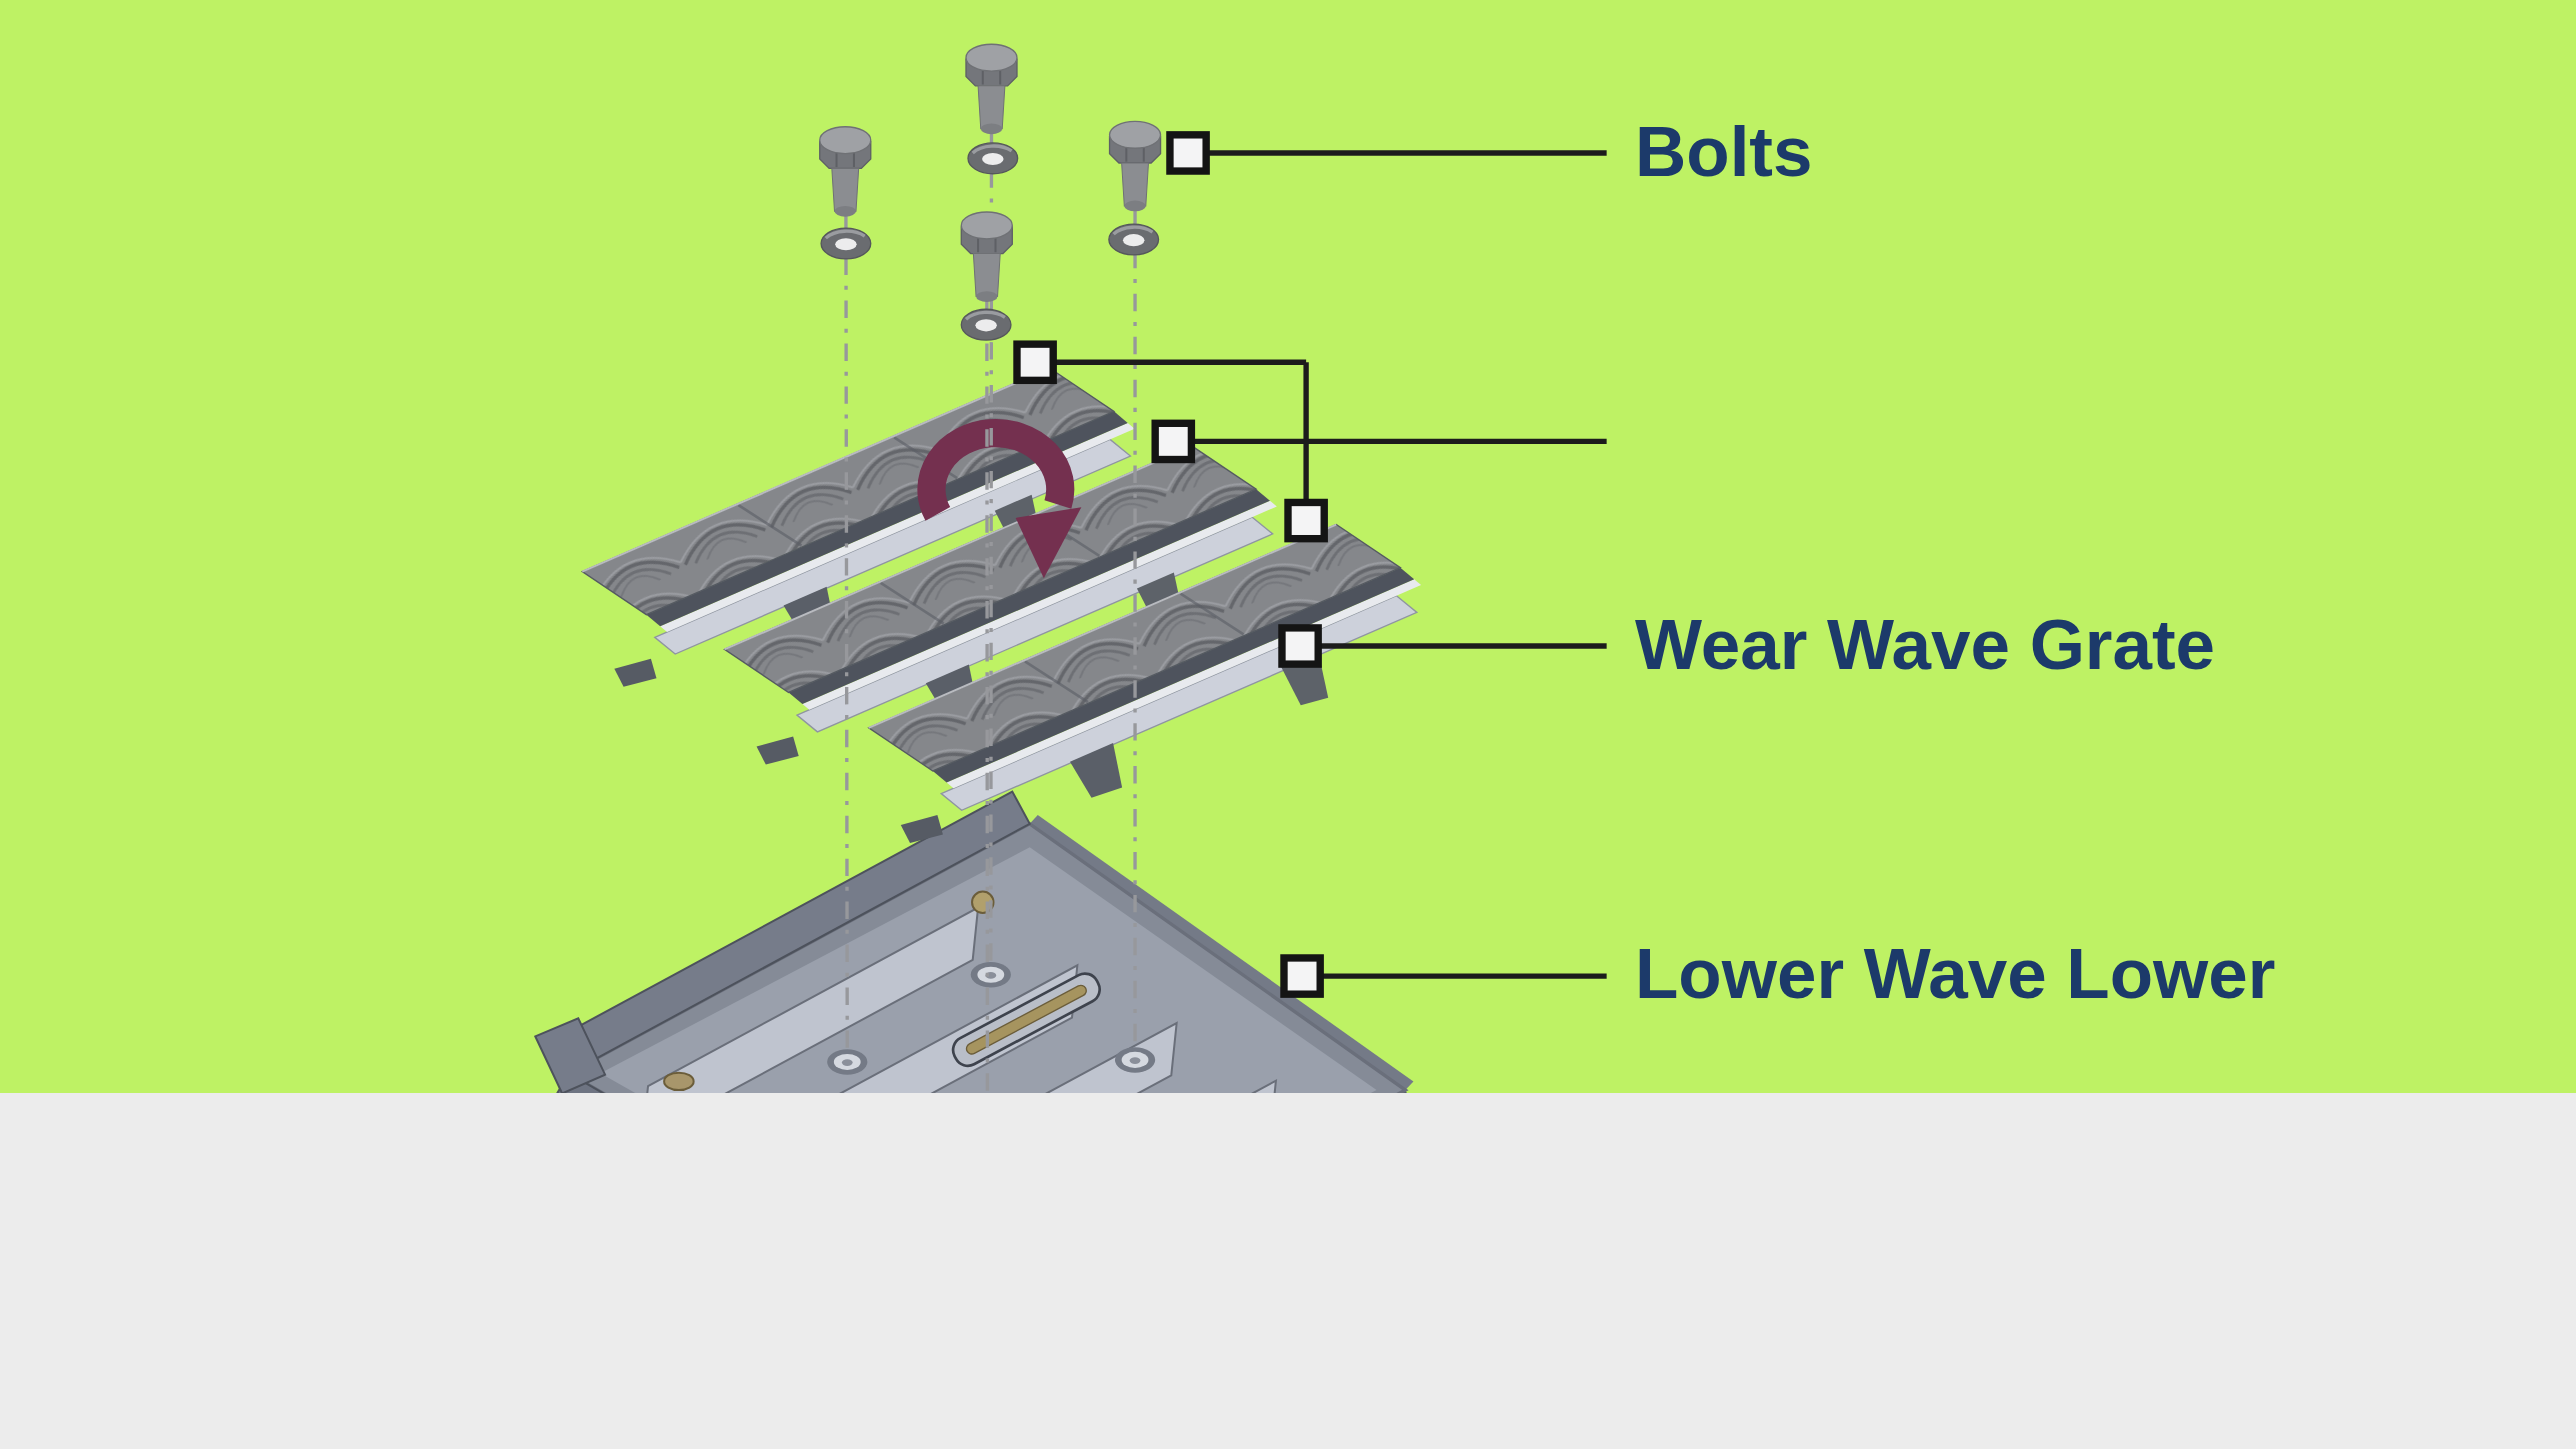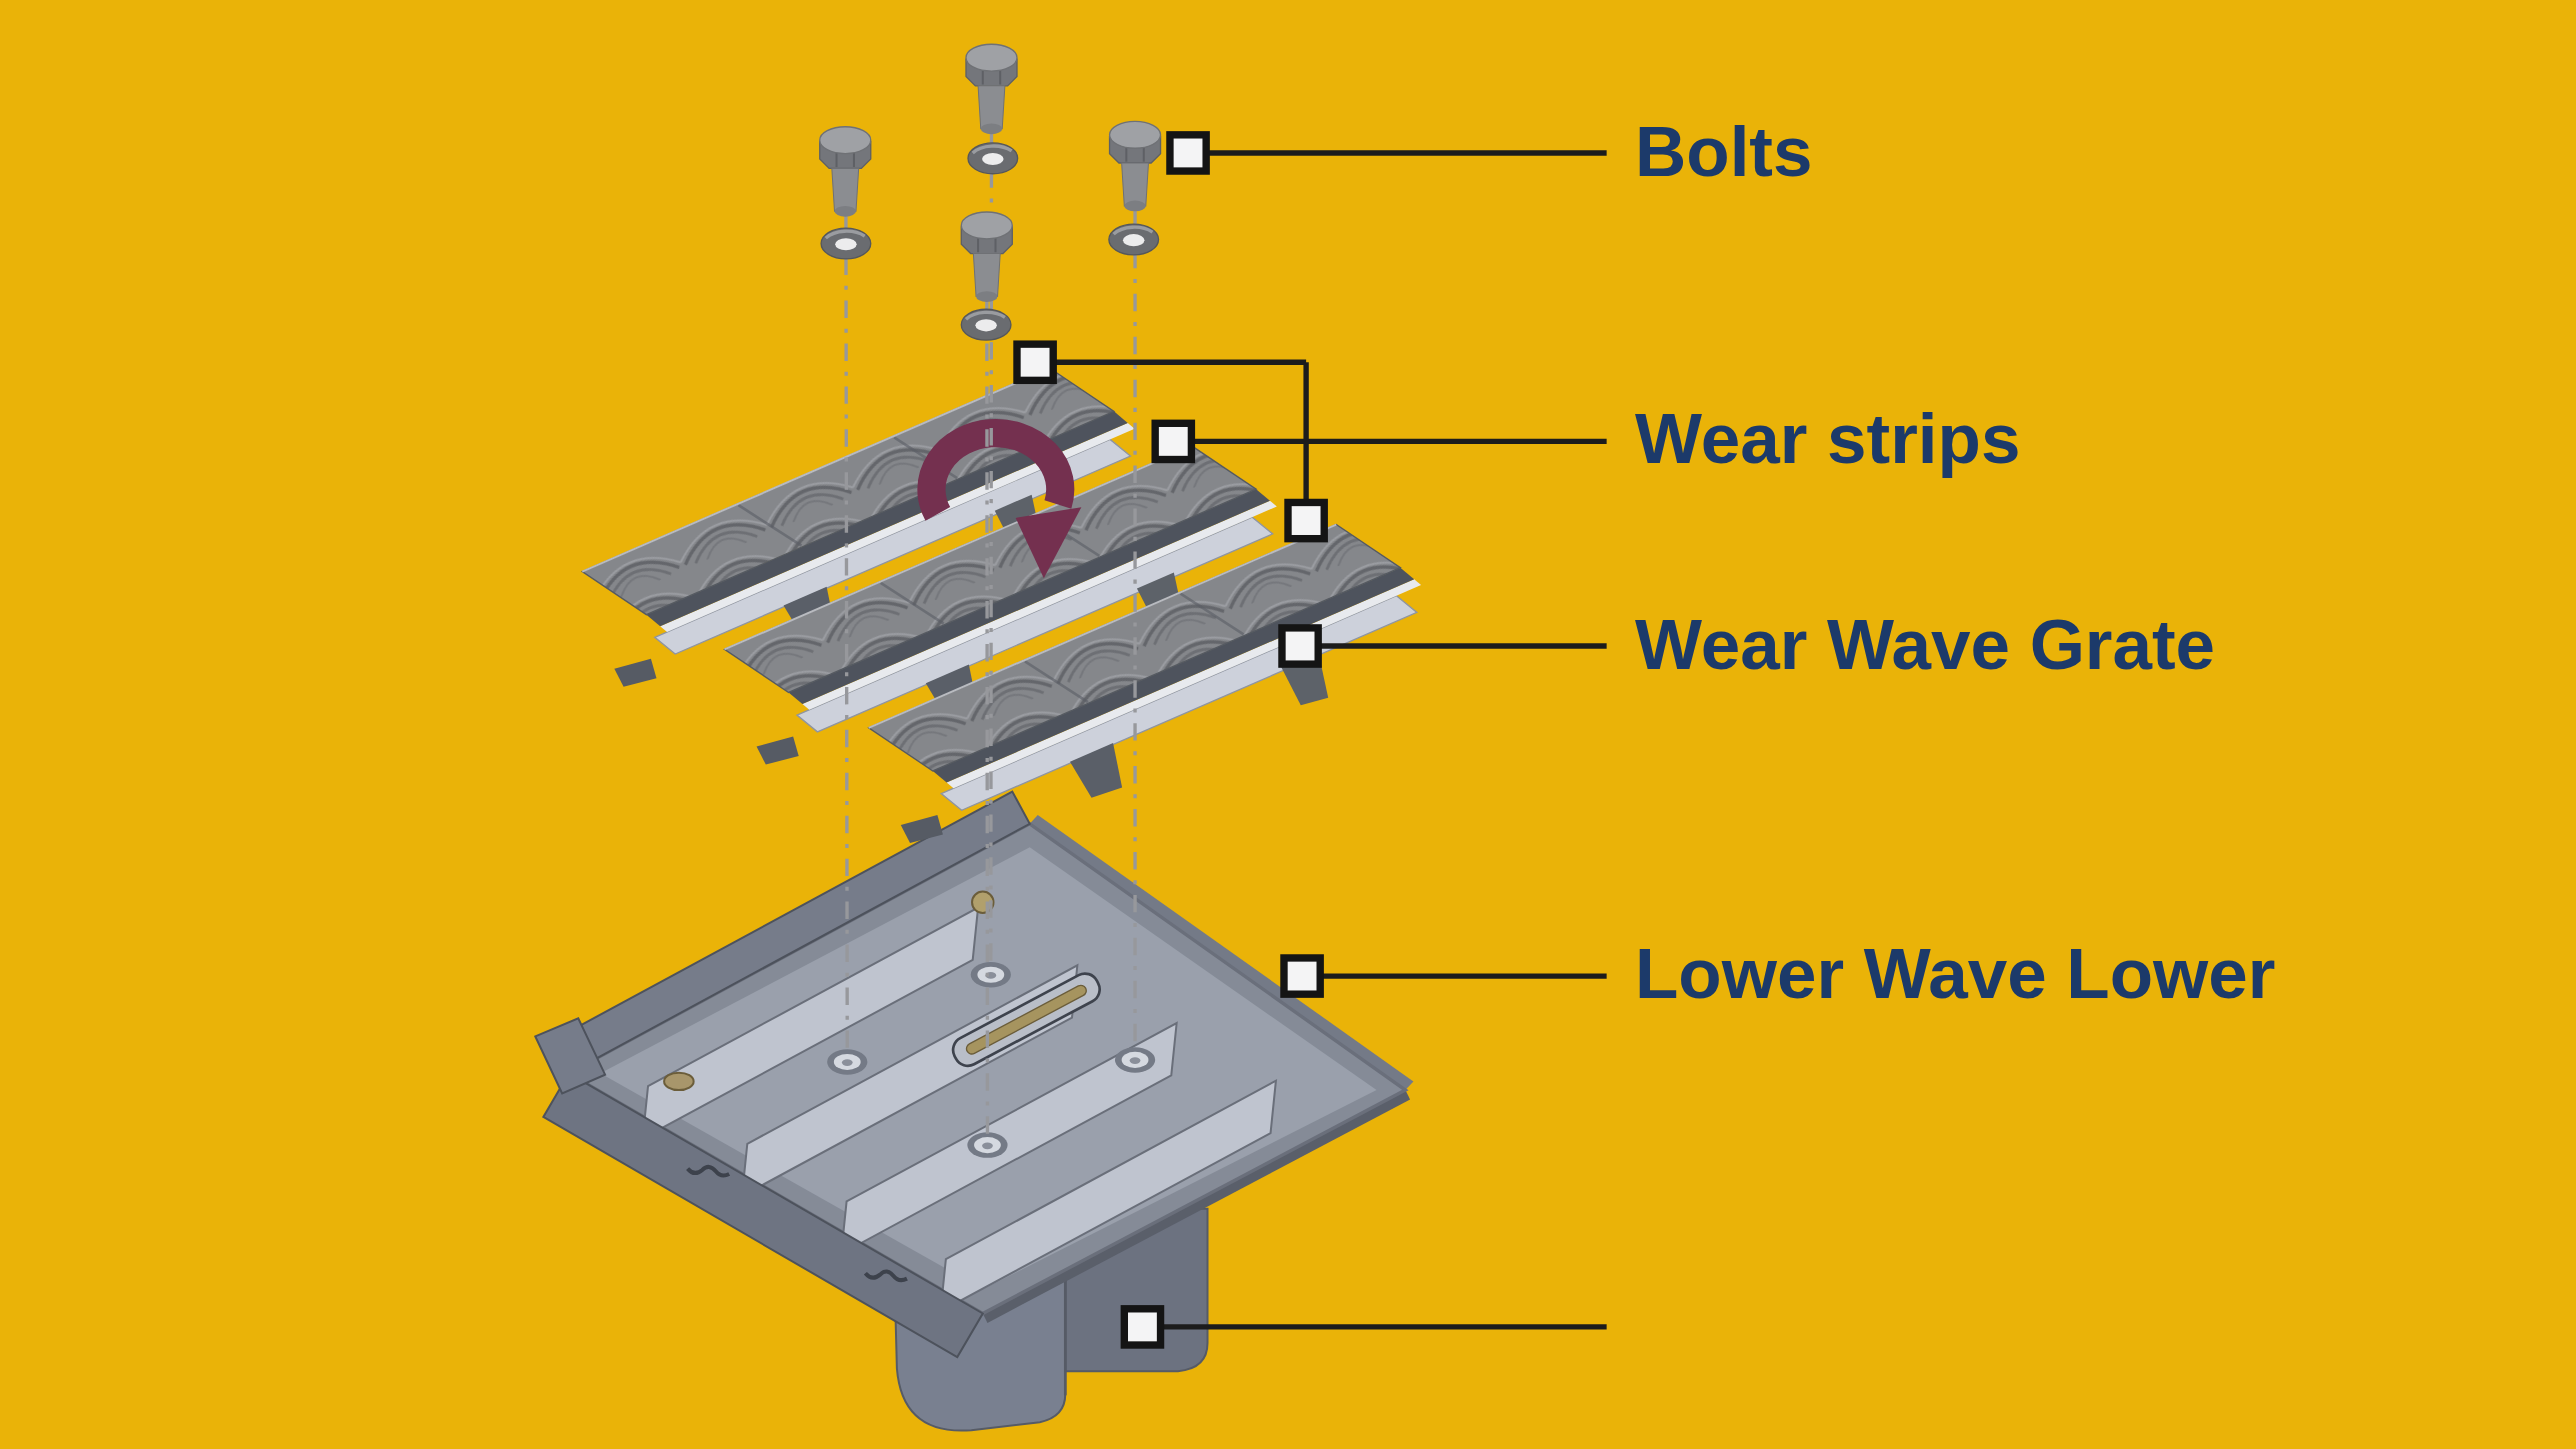--- a/index.html
+++ b/index.html
@@ -1,16 +1,16 @@
 <!DOCTYPE html>
 <html style="font-size:10.7px"><head>
 <meta charset="utf-8">
 <style>
   html,body{margin:0;padding:0;background:#ececec;}
-  #screen{position:relative;width:2576px;height:1449px;background:#eab308;overflow:hidden;
+  #screen{position:relative;width:2576px;height:1093px;background:#bef264;overflow:hidden;
           font-family:"Liberation Sans","DejaVu Sans",sans-serif;}
   #diagram-svg{position:absolute;left:0;top:0;width:2576px;height:1449px;}
   .part-label{position:absolute;left:1635px;font-size:71px;font-weight:bold;color:#1c3a6a;
               line-height:78px;white-space:nowrap;letter-spacing:0px;}
   #label-bolts{top:113px;}
   #label-wear-strips{top:400px;}
   #label-upper-wave-grate{top:606px;}
   #label-lower-wave-grate{top:935px;}
   #label-mfr-tower{top:1286px;}
 </style>
@@ -174,18 +174,17 @@
   <use href="#marker" x="1771" y="228"></use>
   <use href="#marker" x="1543" y="540"></use>
   <use href="#marker" x="1749" y="658"></use>
   <use href="#marker" x="1947" y="776"></use>
   <use href="#marker" x="1938" y="963"></use>
   <use href="#marker" x="1941" y="1455"></use>
   <use href="#marker" x="1703" y="1978"></use>
 </svg>
 
 <div class="part-label" id="label-bolts">Bolts</div>
-<div class="part-label" id="label-wear-strips">Wear strips</div>
 <div class="part-label" id="label-upper-wave-grate">Wear Wave Grate</div>
 <div class="part-label" id="label-lower-wave-grate">Lower Wave Lower</div>
 
 </div>
 
 
 </body></html>

